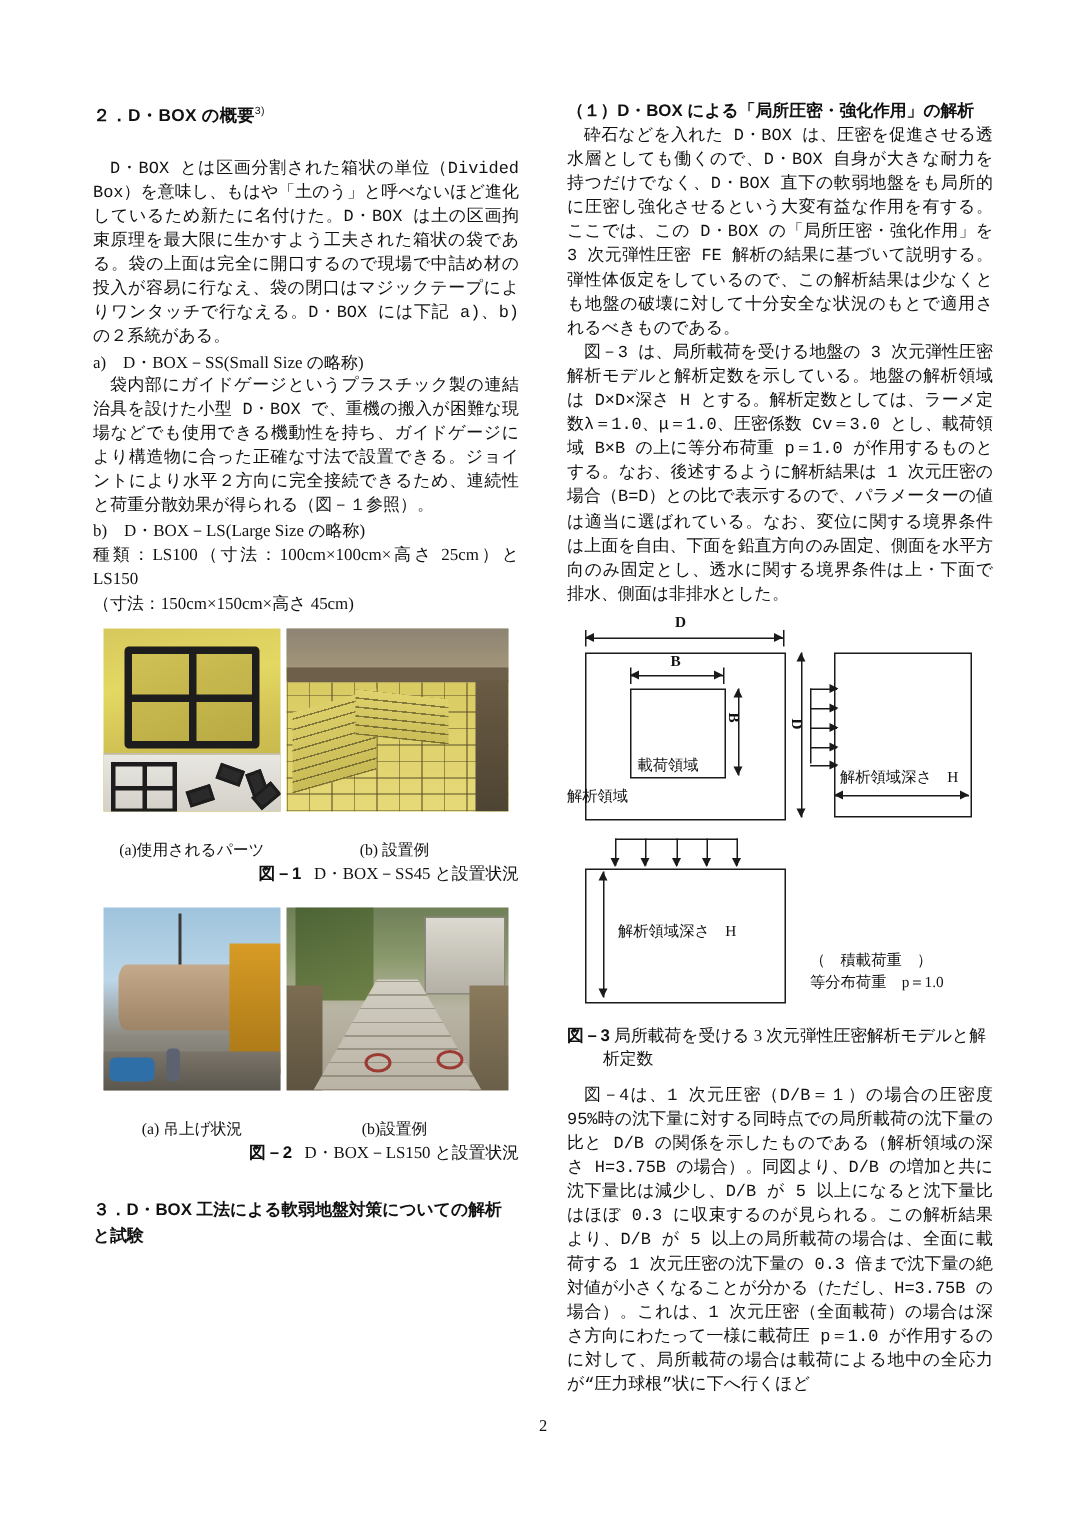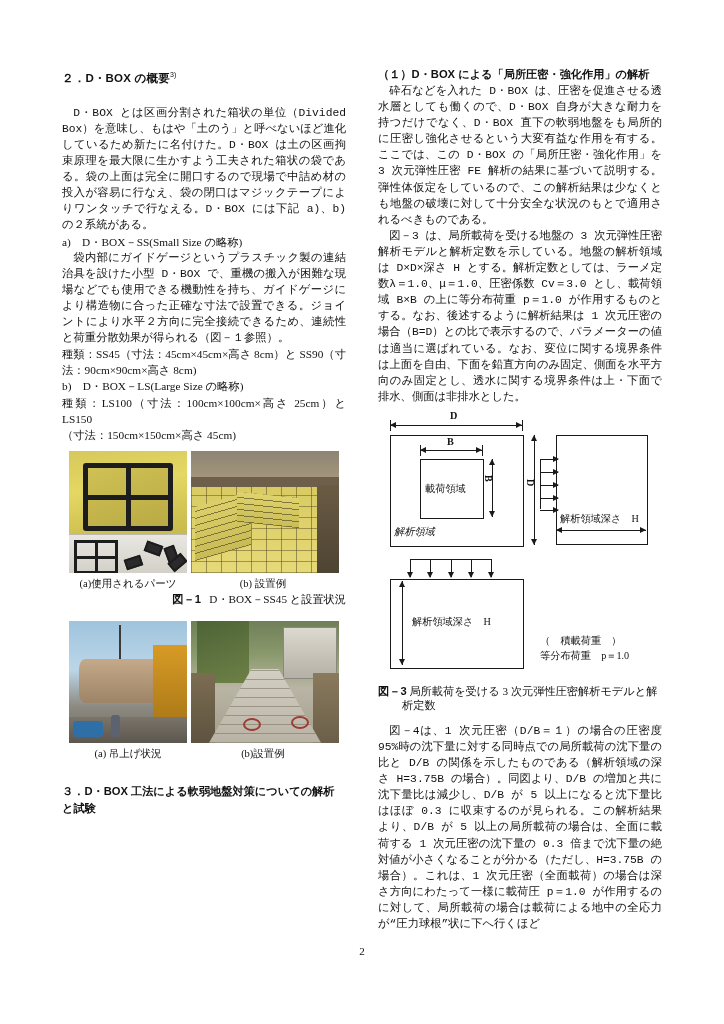--- a/index.html
+++ b/index.html
@@ -175,21 +175,21 @@
   }
   .p2b .mark { position: absolute; width: 14px; height: 9px; border: 2px solid #9c3b33; border-radius: 50%; }
   .p2b .m1 { left: 52px; bottom: 12px; }
   .p2b .m2 { left: 100px; bottom: 14px; }
   .p2b .side-l { position: absolute; left: 0; top: 52px; bottom: 0; width: 24px; background: linear-gradient(180deg,#7c6d52,#5d5340); }
   .p2b .side-r { position: absolute; right: 0; top: 52px; bottom: 0; width: 26px; background: linear-gradient(180deg,#8a7a5d,#6a5f49); }
 
   .sub-cap {
     display: flex;
     width: 270px;
-    margin: 4px auto 0 auto;
+    margin: 20px auto 0 auto;
     font-size: 10.5px;
     line-height: 14px;
   }
   .sub-cap .a { width: 118px; text-align: center; }
   .sub-cap .b { width: 152px; text-align: center; }
 
   .fig-cap {
     text-align: right;
     font-size: 11.2px;
     line-height: 15px;
@@ -280,21 +280,20 @@
     </div>
 
     <div class="gap-m"></div>
 
     <p class="body ind">D・BOX とは区画分割された箱状の単位（Divided Box）を意味し、もはや「土のう」と呼べないほど進化しているため新たに名付けた。D・BOX は土の区画拘束原理を最大限に生かすよう工夫された箱状の袋である。袋の上面は完全に開口するので現場で中詰め材の投入が容易に行なえ、袋の閉口はマジックテープによりワンタッチで行なえる。D・BOX には下記 a)、b) の２系統がある。</p>
 
     <p class="body">a)　D・BOX－SS(Small Size の略称)</p>
 
     <p class="body ind">袋内部にガイドゲージというプラスチック製の連結治具を設けた小型 D・BOX で、重機の搬入が困難な現場などでも使用できる機動性を持ち、ガイドゲージにより構造物に合った正確な寸法で設置できる。ジョイントにより水平２方向に完全接続できるため、連続性と荷重分散効果が得られる（図－１参照）。</p>
 
-    <p class="body">種類：SS45（寸法：45cm×45cm×高さ 8cm）と SS90（寸法：90cm×90cm×高さ 8cm)</p>
 
     <p class="body">b)　D・BOX－LS(Large Size の略称)</p>
 
 
     <p class="body">種類：LS100（寸法：100cm×100cm×高さ 25cm）と LS150</p>
     <p class="body">（寸法：150cm×150cm×高さ 45cm)</p>
 
     <div class="gap-s"></div>
 
     <div>
@@ -348,20 +347,24 @@
           <div class="side-r"></div>
           <div class="road"></div>
           <div class="mark m1"></div>
           <div class="mark m2"></div>
         </div>
       </div>
       <div class="sub-cap">
         <div class="a">(a) 吊上げ状況</div>
         <div class="b">(b)設置例</div>
       </div>
+      <div class="fig-cap">
+        <b>図－2</b>
+        &nbsp;&nbsp;<span>D・BOX－LS150 と設置状況</span>
+      </div>
     </div>
 
     <div class="gap-l"></div>
 
     <div class="h-sub">３．D・BOX 工法による軟弱地盤対策についての解析</div>
     <div class="h-sub">と試験</div>
   </div>
 
   <div class="col col-right">
 
@@ -386,22 +389,22 @@
       <div class="tick" style="left:42px; top:34px; height:11px;"></div>
       <div class="tick" style="left:104px; top:34px; height:11px;"></div>
       <div class="dg-lbl ser" style="left:69px; top:25px;">B</div>
 
       <div class="dimlineV" style="left:114px; top:48px; height:58px;"></div>
       <div class="dg-lbl ser vert" style="left:104px; top:64px;">B</div>
 
       <div class="dimlineV" style="left:156px; top:24px; height:110px;"></div>
       <div class="dg-lbl ser vert" style="left:146px; top:68px;">D</div>
 
-      <div class="dg-lbl" style="left:47px; top:72px;">載荷領域</div>
-      <div class="dg-lbl" style="left:16px; top:115px;font-style:italic;">解析領域</div>
+      <div class="dg-lbl" style="left:47px; top:94px;">載荷領域</div>
+      <div class="dg-lbl" style="left:0; top:115px;">解析領域</div>
 
       <div class="dg-box" style="left:178px; top:24px; width:90px; height:108px;"></div>
 
       <div style="position:absolute;left:162px;top:48px;width:1px;height:50px;background:#1a1a1a;"></div>
       <div class="load-arrow-r" style="left:162px; top:48px; width:18px;"></div>
       <div class="load-arrow-r" style="left:162px; top:61px; width:18px;"></div>
       <div class="load-arrow-r" style="left:162px; top:74px; width:18px;"></div>
       <div class="load-arrow-r" style="left:162px; top:87px; width:18px;"></div>
       <div class="load-arrow-r" style="left:162px; top:99px; width:18px;"></div>
 
@@ -424,21 +427,21 @@
         <span class="ln">（　積載荷重　）</span>
         <span class="ln">等分布荷重　p＝1.0</span>
       </div>
     </div>
 
     <div class="gap-s"></div>
 
     <div style="font-size:11.2px; line-height:15.5px;">
       <b style="font-family:'Liberation Sans',sans-serif;">図－3</b>
       <span>局所載荷を受ける 3 次元弾性圧密解析モデルと解</span>
-      <div style="padding-left:24px;font-family:Liberation Mono, monospace;">析定数</div>
+      <div style="padding-left:24px;">析定数</div>
     </div>
 
     <div class="gap-s"></div>
 
     <p class="body ind">図－4は、1 次元圧密（D/B＝１）の場合の圧密度 95%時の沈下量に対する同時点での局所載荷の沈下量の比と D/B の関係を示したものである（解析領域の深さ H=3.75B の場合）。同図より、D/B の増加と共に沈下量比は減少し、D/B が 5 以上になると沈下量比はほぼ 0.3 に収束するのが見られる。この解析結果より、D/B が 5 以上の局所載荷の場合は、全面に載荷する 1 次元圧密の沈下量の 0.3 倍まで沈下量の絶対値が小さくなることが分かる（ただし、H=3.75B の場合）。これは、1 次元圧密（全面載荷）の場合は深さ方向にわたって一様に載荷圧 p＝1.0 が作用するのに対して、局所載荷の場合は載荷による地中の全応力が“圧力球根”状に下へ行くほど</p>
   </div>
 
   <div class="pageno">2</div>
 </div>
 

